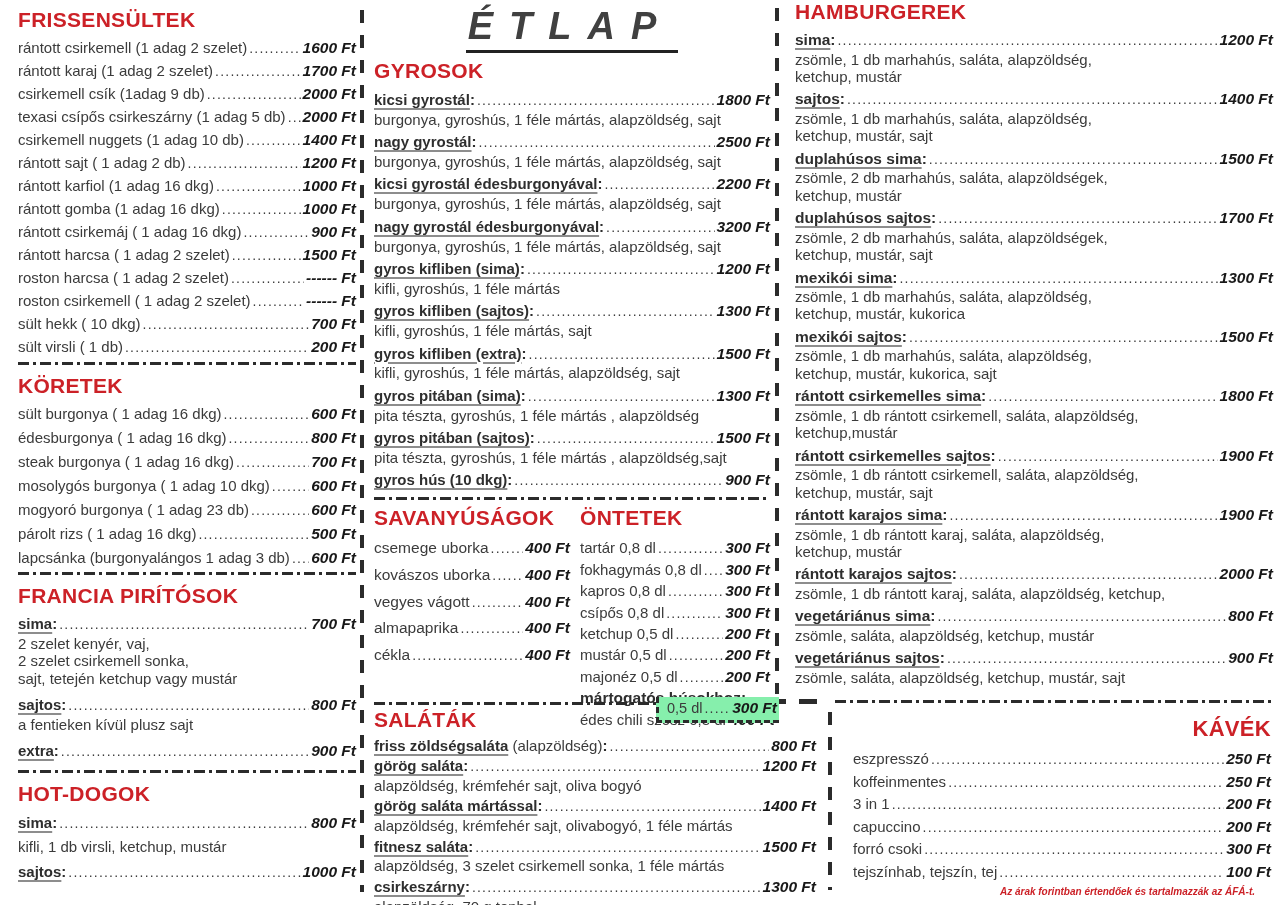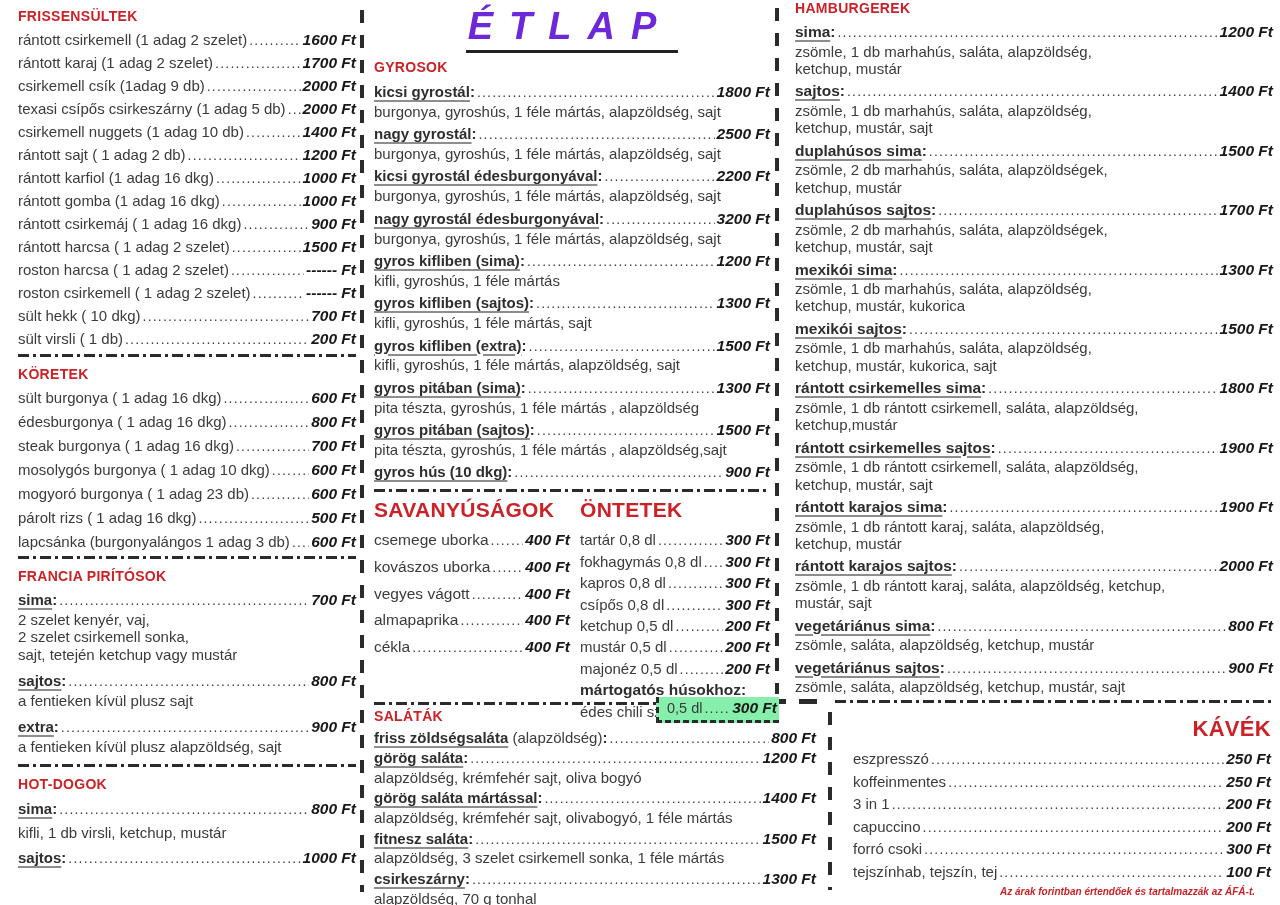--- a/index.html
+++ b/index.html
@@ -1,26 +1,26 @@
 <!DOCTYPE html>
 <html><head>
 <meta charset="utf-8">
 <style>
   html,body{margin:0;padding:0;}
   body{
     width:1280px;height:905px;background:#ffffff;position:relative;overflow:hidden;
     font-family:"Liberation Sans", sans-serif;color:#3b3b3b;
   }
   
-  .heading{color:#cc2127;font-weight:bold;font-size:14px;letter-spacing:.3px;margin:0 0 7px 0;}
+  .heading{color:#cc2127;font-weight:bold;font-size:21px;letter-spacing:.3px;margin:0 0 7px 0;}
   
   .title{
     display:block;width:fit-content;margin:2px auto 6px auto;
     font-size:38px;font-weight:bold;font-style:italic;letter-spacing:16px;
-    color:#6d28d9;border-bottom:3px solid #222;padding:0 6px 2px 2px;line-height:1.1;
+    color:#404040;border-bottom:3px solid #222;padding:0 6px 2px 2px;line-height:1.1;
   }
   
   .row{display:flex;align-items:baseline;}
   .dots{flex:1;overflow:hidden;white-space:nowrap;margin:0 2px;font-size:14px;letter-spacing:1.2px;color:#3b3b3b;}
   .dots::after{content:"........................................................................................................................................................";}
   .price{font-weight:bold;font-style:italic;color:#181818;white-space:nowrap;font-size:15.5px;}
   .nm{font-weight:bold;color:#2e2e2e;white-space:nowrap;}
   .nm .u{text-decoration:underline;text-decoration-thickness:1.5px;text-underline-offset:3px;text-decoration-color:#8d8d8d;}
   .nm .aft{font-weight:normal;color:#3b3b3b;}
   .plainname{color:#3b3b3b;white-space:nowrap;}
@@ -266,21 +266,20 @@
           <span class="price">800 Ft</span>
         </div>
         <div class="desc">a fentieken kívül plusz sajt</div>
       </div>
       <div class="item">
         <div class="row">
           <span class="nm"><span class="u">extra</span>:</span>
           <span class="dots"></span>
           <span class="price">900 Ft</span>
         </div>
-        <div class="desc">a fentieken kívül plusz alapzöldség, sajt</div>
       </div>
     </div>
   <div class="hdiv"></div>
   <div class="heading">HOT-DOGOK</div>
   <div class="s-hotdog">
       <div class="item">
         <div class="row">
           <span class="nm"><span class="u">sima</span>:</span>
           <span class="dots"></span>
           <span class="price">800 Ft</span>
@@ -630,21 +629,20 @@
         <div class="desc">zsömle, 1 db rántott karaj, saláta, alapzöldség,</div>
         <div class="desc">ketchup, mustár</div>
       </div>
       <div class="item">
         <div class="row">
           <span class="nm"><span class="u">rántott karajos sajtos</span>:</span>
           <span class="dots"></span>
           <span class="price">2000 Ft</span>
         </div>
         <div class="desc">zsömle, 1 db rántott karaj, saláta, alapzöldség, ketchup,</div>
-        <div class="desc">mustár, sajt</div>
       </div>
       <div class="item">
         <div class="row">
           <span class="nm"><span class="u">vegetáriánus sima</span>:</span>
           <span class="dots"></span>
           <span class="price">800 Ft</span>
         </div>
         <div class="desc">zsömle, saláta, alapzöldség, ketchup, mustár</div>
       </div>
       <div class="item">

